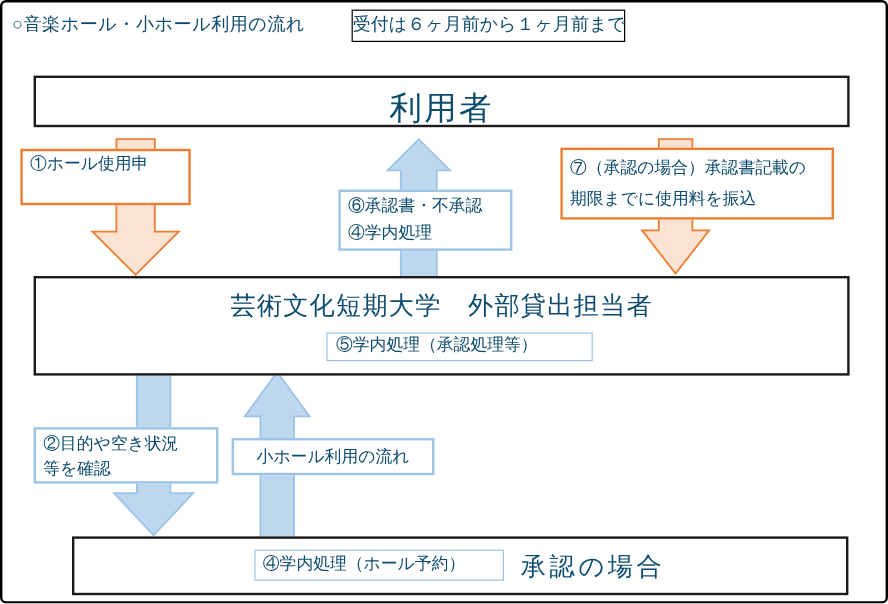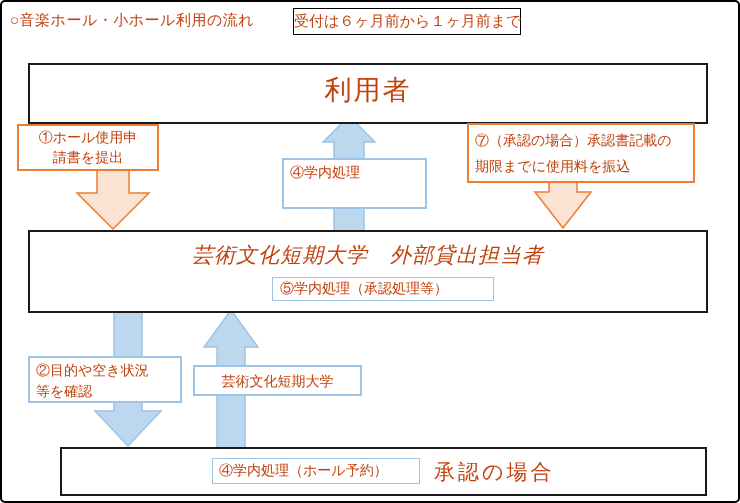--- a/index.html
+++ b/index.html
@@ -2,54 +2,54 @@
 <html style="--orange: #ED7D31; --orange_fill: #FBE3D3; --blue: #9DC3E6; --blue_fill: #BDD7EE; --box_border: #1a1a1a;"><head>
 <meta charset="utf-8">
 <style>
   html,body{margin:0;padding:0;background:#fff;}
   #canvas{
     position:relative;
     width:736px;height:499px;
     border:2px solid #000;border-radius:5px;
     background:#fff;overflow:hidden;
     font-family:"Liberation Serif","DejaVu Serif",serif;
-    color:#c2410c;
+    color:#0c4a6e;
   }
   .abs{position:absolute;box-sizing:border-box;}
   
   .page-title{left:8px;top:9px;font-size:15px;letter-spacing:0.5px;white-space:nowrap;}
   .note-box{
     left:291px;top:6px;width:228px;height:27px;
     border:1px solid #000;
     font-size:15px;line-height:25px;text-align:center;white-space:nowrap;
   }
   
   .bigbox{border:2px solid #1a1a1a;background:#fff;z-index:2;}
-  .box-user{left:26px;top:61px;width:680px;height:61px;}
+  .box-user{left:26px;top:61px;width:680px;height:43px;}
   .box-user .label{width:100%;text-align:center;font-size:27px;line-height:51px;letter-spacing:2px;}
-  .box-univ{left:26px;top:228px;width:680px;height:83px;font-style:italic;}
+  .box-univ{left:26px;top:228px;width:680px;height:83px;}
   .box-univ .title{width:100%;text-align:center;font-size:21px;line-height:24px;margin-top:11px;letter-spacing:1px;}
   .box-music{left:58px;top:445px;width:647px;height:49px;}
   .music-label{left:432px;top:456px;font-size:21px;letter-spacing:3px;z-index:3;}
   
   .innerblue{
     border:1px solid var(--blue);background:#fff;
     font-size:14px;z-index:3;white-space:nowrap;
   }
   .box-step5{left:270px;top:275px;width:222px;height:24px;line-height:22px;padding-left:7px;}
   .box-step4{left:210px;top:456px;width:208px;height:26px;line-height:24px;padding-left:6px;}
   
   .steplabel{
     background:#fff;z-index:3;font-size:14px;
     padding:2px 6px;
   }
   .steplabel.orange{border:2px solid var(--orange);}
   .steplabel.blue{border:2px solid var(--blue);}
   .steplabel span{display:block;white-space:nowrap;}
-  .lbl-s1{left:15px;top:122px;width:142px;height:47px;line-height:20px;text-align:center;}
+  .lbl-s1{left:15px;top:122px;width:142px;height:47px;line-height:20px;}
   .lbl-s6{left:280px;top:156px;width:145px;height:51px;line-height:22px;}
   .lbl-s7{left:465px;top:121px;width:228px;height:60px;line-height:26px;padding-top:3px;}
   .lbl-s2{left:26px;top:354px;width:154px;height:47px;line-height:21px;}
   .lbl-s3{left:191px;top:363px;width:169px;height:31px;line-height:25px;text-align:center;}
   
   #arrow-layer{position:absolute;left:0;top:0;z-index:1;}
   .arrow-orange{fill:var(--orange_fill);stroke:var(--orange);stroke-width:1.5;stroke-linejoin:miter;}
   .arrow-blue{fill:var(--blue_fill);stroke:var(--blue);stroke-width:1.5;stroke-linejoin:miter;}
 </style>
 </head>
@@ -76,34 +76,34 @@
     <div class="title">芸術文化短期大学　外部貸出担当者</div>
   </div>
   <div class="abs innerblue box-step5">⑤学内処理（承認処理等）</div>
 
   <div class="abs bigbox box-music"></div>
   <div class="abs innerblue box-step4">④学内処理（ホール予約）</div>
   <div class="abs music-label">承認の場合</div>
 
   <div class="abs steplabel orange lbl-s1">
     <span>①ホール使用申</span>
-    <span>請書を提出</span>
   </div>
 
   <div class="abs steplabel blue lbl-s6">
+    <span>⑥承認書・不承認</span>
     <span>④学内処理</span>
   </div>
 
   <div class="abs steplabel blue lbl-s2">
     <span>②目的や空き状況</span>
     <span>等を確認</span>
   </div>
 
   <div class="abs steplabel orange lbl-s7">
     <span>⑦（承認の場合）承認書記載の</span>
     <span>期限までに使用料を振込</span>
   </div>
 
   <div class="abs steplabel blue lbl-s3">
-    <span>芸術文化短期大学</span>
+    <span>小ホール利用の流れ</span>
   </div>
 
 </div>
 
 </body></html>

